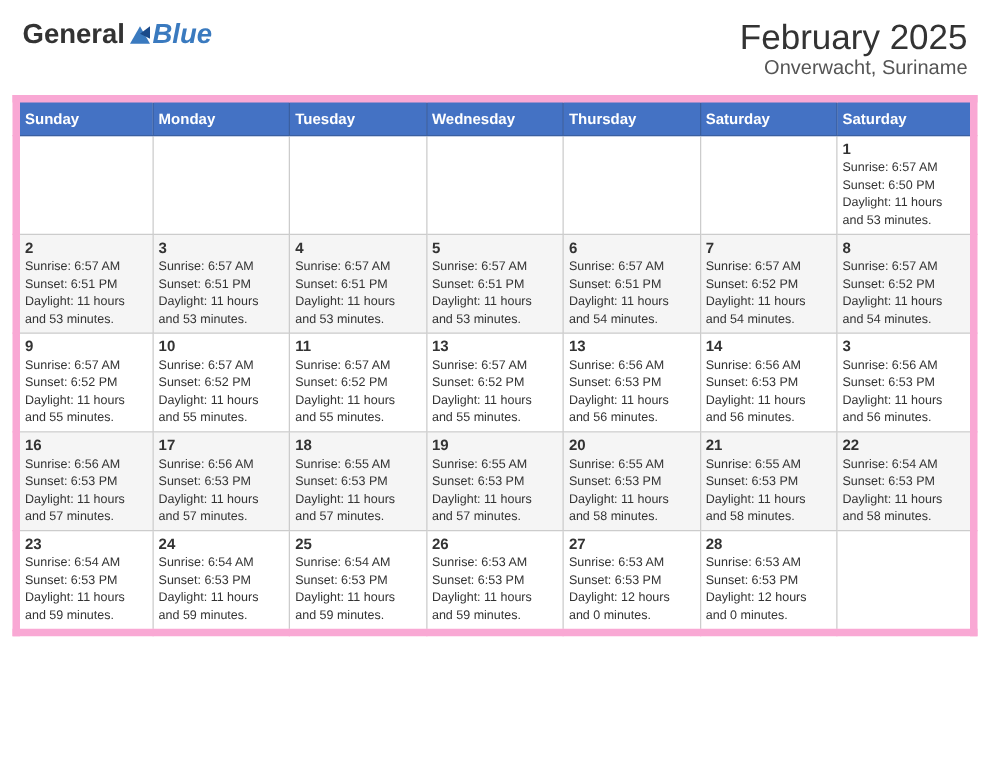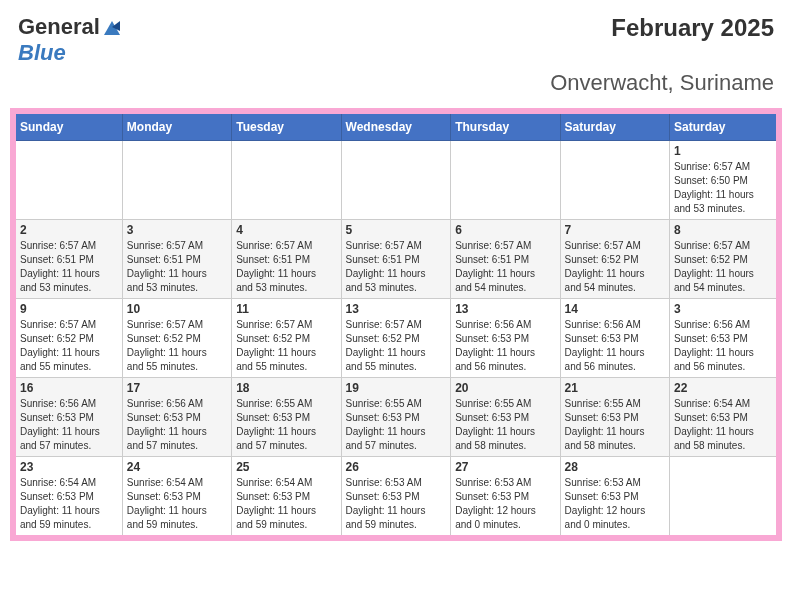--- a/index.html
+++ b/index.html
@@ -12,21 +12,21 @@
     }
     .header {
       display: flex;
       align-items: flex-start;
       justify-content: space-between;
       margin-bottom: 8px;
       padding: 4px 8px;
     }
     .logo {
       display: flex;
-      flex-direction: column;
+      flex-direction: row;
       align-items: flex-start;
     }
     .logo-text {
       display: flex;
       align-items: center;
     }
     .logo-general {
       font-size: 22px;
       font-weight: bold;
       color: #333;
@@ -39,28 +39,27 @@
     }
     .logo-icon {
       width: 20px;
       height: 20px;
       margin-left: 2px;
     }
     .title-block {
       text-align: right;
     }
     .month-title {
-      font-size: 24px;
-      font-weight: bold;
+      font-size: 28px;
+      font-weight: normal;
       color: #333;
     }
     .location {
-      font-size: 22px;
+      font-size: 16px;
       color: #555;
-      margin-top: 28px;
     }
     .calendar {
       width: 100%;
       border-collapse: collapse;
       border: 6px solid #f9a8d4;
     }
     .calendar th {
       background-color: #4472c4;
       color: #fff;
       font-size: 12px;

